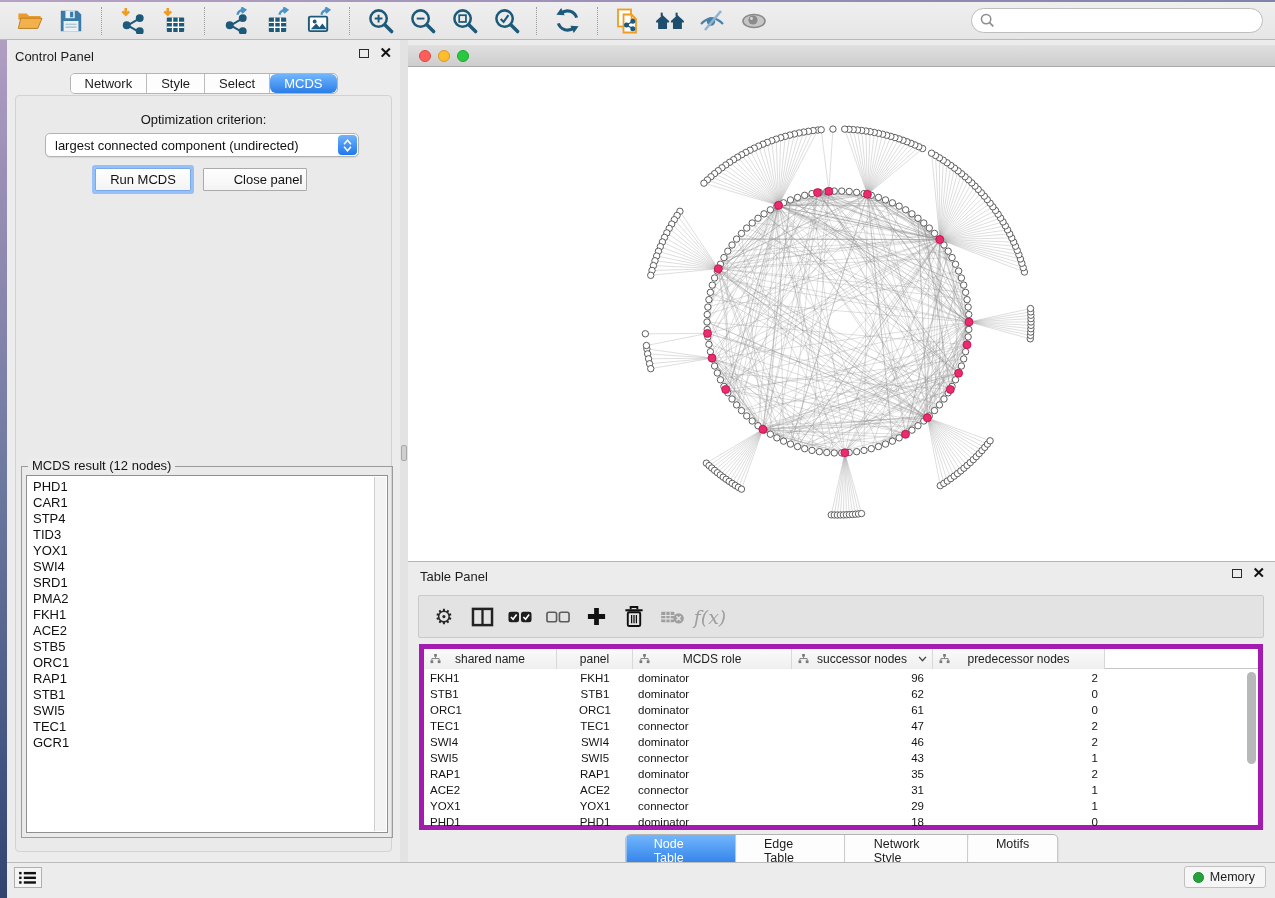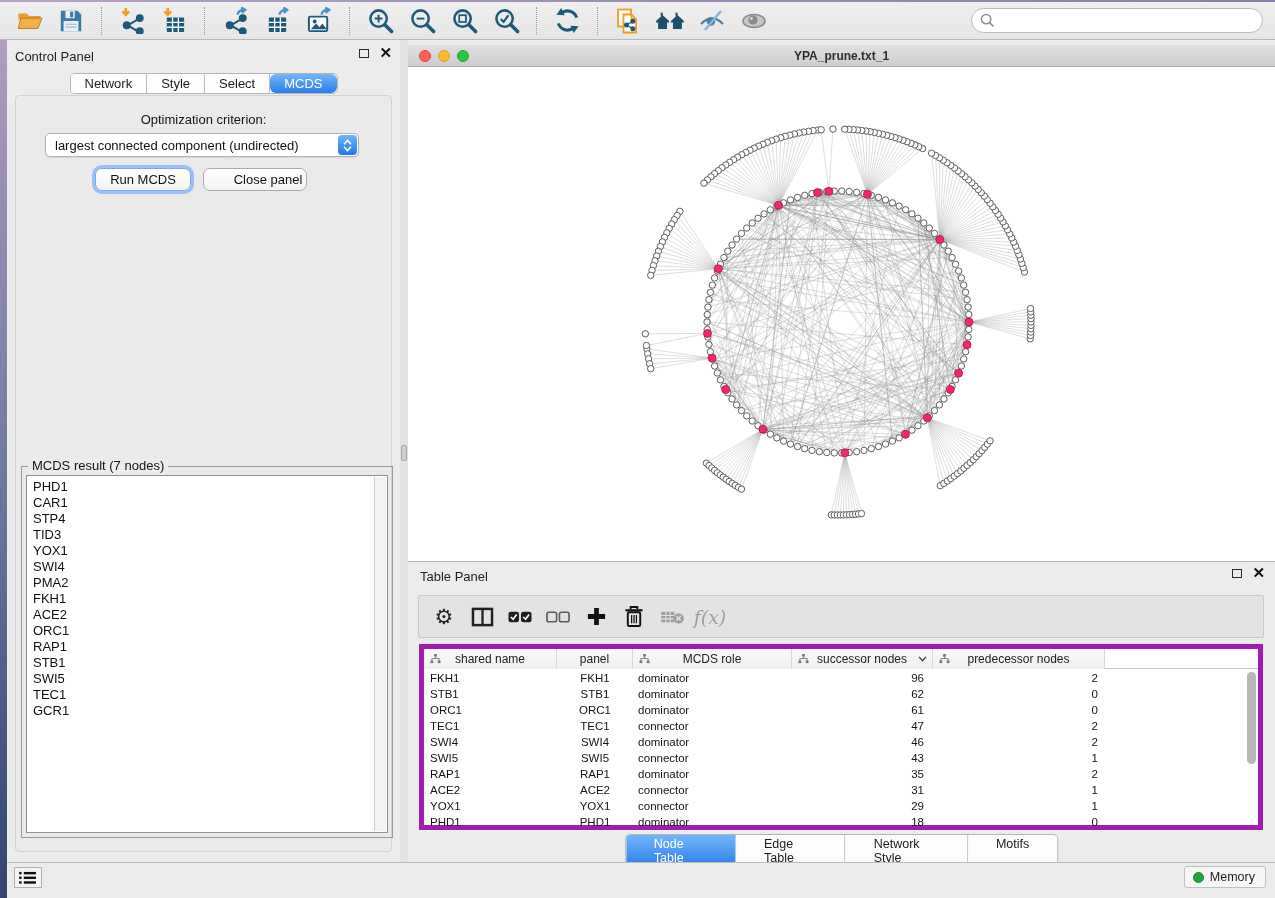--- a/index.html
+++ b/index.html
@@ -47,21 +47,21 @@
     background:#eaeaea; border:1px solid #d2d2d2; border-radius:4px; }
   .opt-label { position:absolute; top:72px; width:100%; text-align:center; font-size:13px; color:#141414; }
   .dropdown { position:absolute; left:38px; top:93px; width:314px; height:24px; background:#fff;
     border:1px solid #b3b3b3; border-radius:5px; font-size:13px; color:#111;
     display:flex; align-items:center; padding-left:9px;
     box-shadow:0 1px 1px rgba(0,0,0,.08); }
   .stepper { position:absolute; right:1px; top:1px; width:19px; height:20px; border-radius:4px;
     background:linear-gradient(#6fb3fb,#1f79ec);
     display:flex; flex-direction:column; align-items:center; justify-content:center; gap:1px; }
   .mac-btn { position:absolute; height:23px; background:linear-gradient(#ffffff,#f3f3f3);
-    border:1px solid #ababab; border-radius:7px; font-size:13px; color:#111;
+    border:1px solid #ababab; border-radius:1px; font-size:13px; color:#111;
     display:flex; align-items:center; justify-content:center; }
   .run-btn { left:88px; top:128px; width:96px;
     box-shadow:0 0 0 3px rgba(106,168,255,.65); border-color:#7aa9e8; }
   .closep-btn { left:196px; top:128px; width:104px;padding-left:26px; }
 
   .fieldset { position:absolute; left:14px; top:426px; width:372px; height:372px;
     border:1px solid #9b9b9b; }
   .fieldset-legend { position:absolute; top:-9px; left:6px; background:#ececec; padding:0 4px;
     font-size:13px; color:#141414; }
   .mcds-list { position:absolute; left:4px; right:4px; top:8px; bottom:4px; background:#fff;
@@ -301,49 +301,50 @@
       <svg width="9" height="6" viewBox="0 0 10 7">
           <path d="M1 1 L5 5.5 9 1" fill="none" stroke="#fff" stroke-width="1.8"></path>
         </svg>
     </span>
   </div>
 
   <button class="mac-btn run-btn">Run MCDS</button>
   <button class="mac-btn closep-btn">Close panel</button>
 
   <div class="fieldset">
-    <span class="fieldset-legend">MCDS result (7 nodes)</span>
+    <span class="fieldset-legend">MCDS result (12 nodes)</span>
     <div class="mcds-list" id="mcds-list">
       <div class="mcds-scroll"></div>
     <div class="mcds-item">PHD1</div>
         <div class="mcds-item">CAR1</div>
         <div class="mcds-item">STP4</div>
         <div class="mcds-item">TID3</div>
         <div class="mcds-item">YOX1</div>
         <div class="mcds-item">SWI4</div>
+        <div class="mcds-item">SRD1</div>
         <div class="mcds-item">PMA2</div>
         <div class="mcds-item">FKH1</div>
         <div class="mcds-item">ACE2</div>
+        <div class="mcds-item">STB5</div>
         <div class="mcds-item">ORC1</div>
         <div class="mcds-item">RAP1</div>
         <div class="mcds-item">STB1</div>
         <div class="mcds-item">SWI5</div>
         <div class="mcds-item">TEC1</div>
         <div class="mcds-item">GCR1</div>
       </div>
   </div>
 </div>
 
 <div class="splitter">
   <div class="split-handle"></div>
 </div>
 
 <div class="network-area">
   <div class="net-titlebar">
-    <span class="net-title">YPA_prune.txt_1</span>
     <span class="tl tl-red"></span>
     <span class="tl tl-yellow"></span>
     <span class="tl tl-green"></span>
   </div>
   <svg class="net-canvas" id="net" width="867" height="494" viewBox="0 0 867 494">
       <g>
         <line x1="370.5272445341194" y1="138.2781453313238" x2="324.0187737368819" y2="331.999868050314" class="net-edge"></line>
         <line x1="370.5272445341194" y1="138.2781453313238" x2="306.61838836322227" y2="210.97752948877863" class="net-edge"></line>
         <line x1="370.5272445341194" y1="138.2781453313238" x2="362.35193252529604" y2="367.1817229629582" class="net-edge"></line>
         <line x1="370.5272445341194" y1="138.2781453313238" x2="491.1334193425633" y2="139.13928603928633" class="net-edge"></line>

